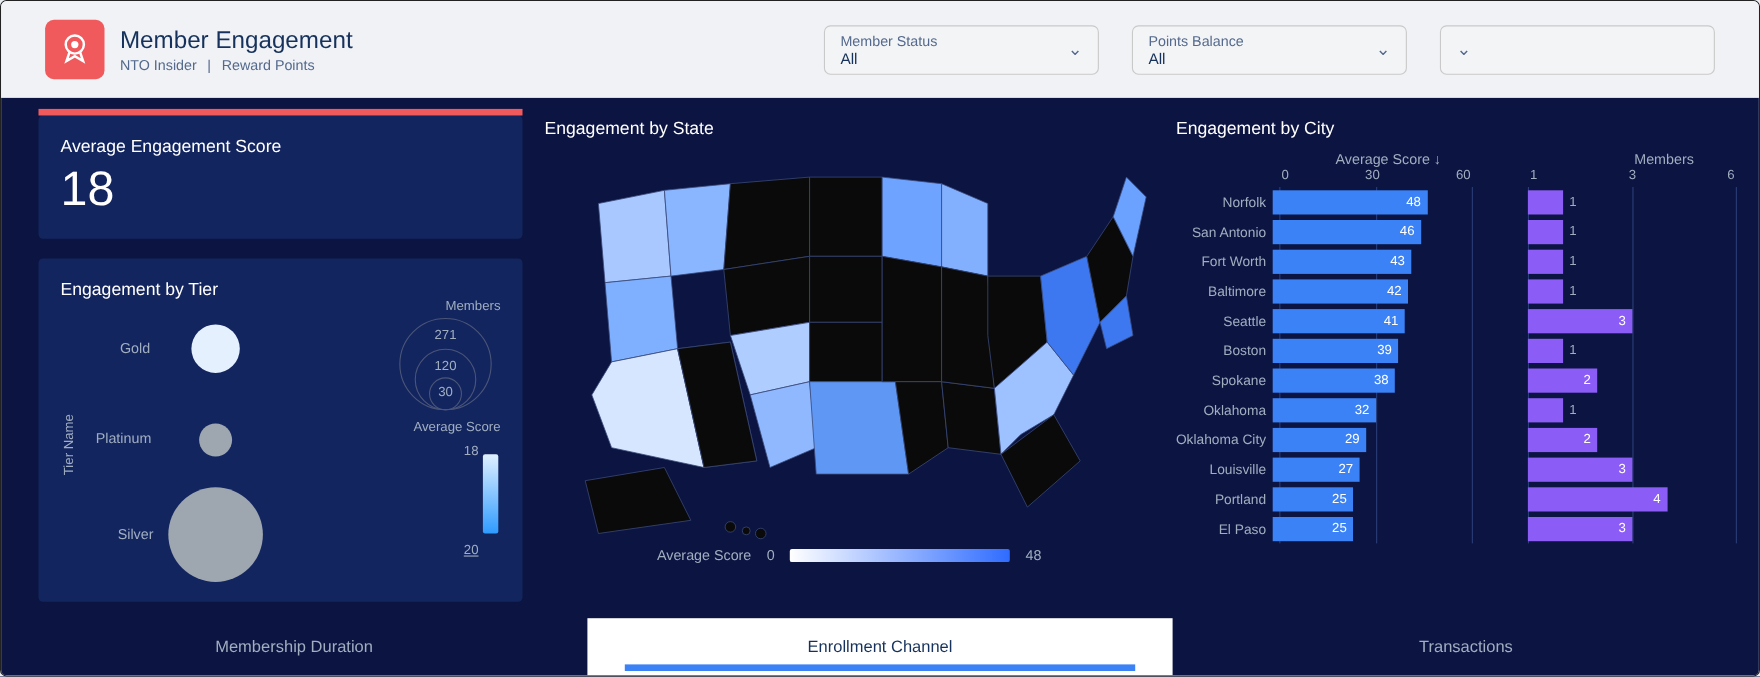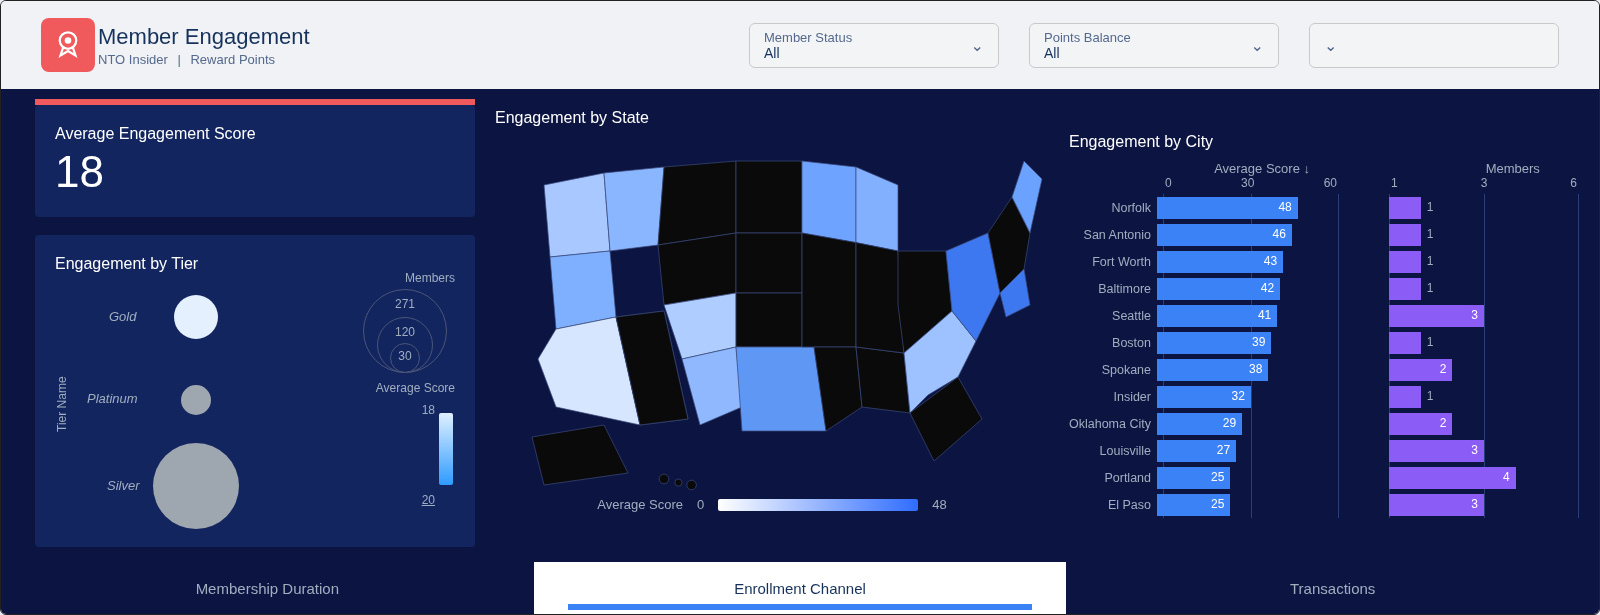--- a/index.html
+++ b/index.html
@@ -30,21 +30,21 @@
     border: 1px solid #222;
     border-radius: 6px;
   }
   
   .header {
     display: flex;
     align-items: center;
     padding: 18px 40px;
     background: #f0f2f5;
     height: 88px;
-    gap: 3px;
+    gap: 14px;
   }
   .app-icon {
     width: 54px; height: 54px;
     background: var(--accent-pink);
     border-radius: 8px;
     display: flex; align-items: center; justify-content: center;
   }
   .app-icon svg { width: 36px; height: 36px; }
   .title-block { flex: 0 0 auto; margin-right: auto; }
   .title-main { font-size: 22px; color: var(--text-dark); font-weight: 500; }
@@ -76,21 +76,21 @@
     color: var(--text-light);
   }
   .main {
     flex: 1;
     display: flex;
     gap: 20px;
     padding: 0 0 10px 0;
   }
   .col-left { width: 474px; padding-left: 34px; padding-right: 0; }
   .col-mid { flex: 1; padding-top: 20px; }
-  .col-right { width: 530px; padding-top: 20px; padding-right: 20px; margin-top: 24px; }
+  .col-right { width: 530px; padding-top: 20px; padding-right: 20px; }
   .pink-accent {
     height: 6px;
     background: var(--accent-pink);
     margin-bottom: -10px;
     z-index: 2;
     position: relative;
     margin-top: 10px;
   }
   .card {
     background: var(--bg-card);
@@ -106,21 +106,20 @@
   .tier-axis {
     writing-mode: vertical-rl;
     transform: rotate(180deg);
     font-size: 12px;
     color: var(--text-dim);
     text-align: center;
   }
   .tier-bubbles {
     flex: 1;
     position: relative;
-    font-style: italic;
   }
   .bubble { border-radius: 50%; position: absolute; }
   .bubble.gold { width: 44px; height: 44px; background: var(--bubble-gold); left: 105px; top: 12px; }
   .bubble.plat { width: 30px; height: 30px; background: var(--bubble-grey); left: 112px; top: 102px; }
   .bubble.silver { width: 86px; height: 86px; background: var(--bubble-grey); left: 84px; top: 160px; }
   .tier-label { position: absolute; font-size: 13px; color: var(--text-dim); }
   .tier-label.g { left: 40px; top: 26px; }
   .tier-label.p { left: 18px; top: 108px; }
   .tier-label.s { left: 38px; top: 195px; }
   .tier-right {
@@ -471,21 +470,21 @@
               </div>
             </div>
             <div class="city-gap"></div>
             <div class="city-mem">
               <div class="bar" style="width: 33.3333%;">
                 <div class="val" style="right: 6px;">2</div>
               </div>
             </div>
           </div>
           <div class="city-row">
-            <div class="city-name">Insider</div>
+            <div class="city-name">Oklahoma</div>
             <div class="city-score">
               <div class="bar" style="width: 53.3333%;">
                 <div class="val">32</div>
               </div>
             </div>
             <div class="city-gap"></div>
             <div class="city-mem">
               <div class="bar" style="width: 16.6667%;">
                 <div class="val" style="left: calc(100% + 6px); color: rgb(160, 174, 192);">1</div>
               </div>

